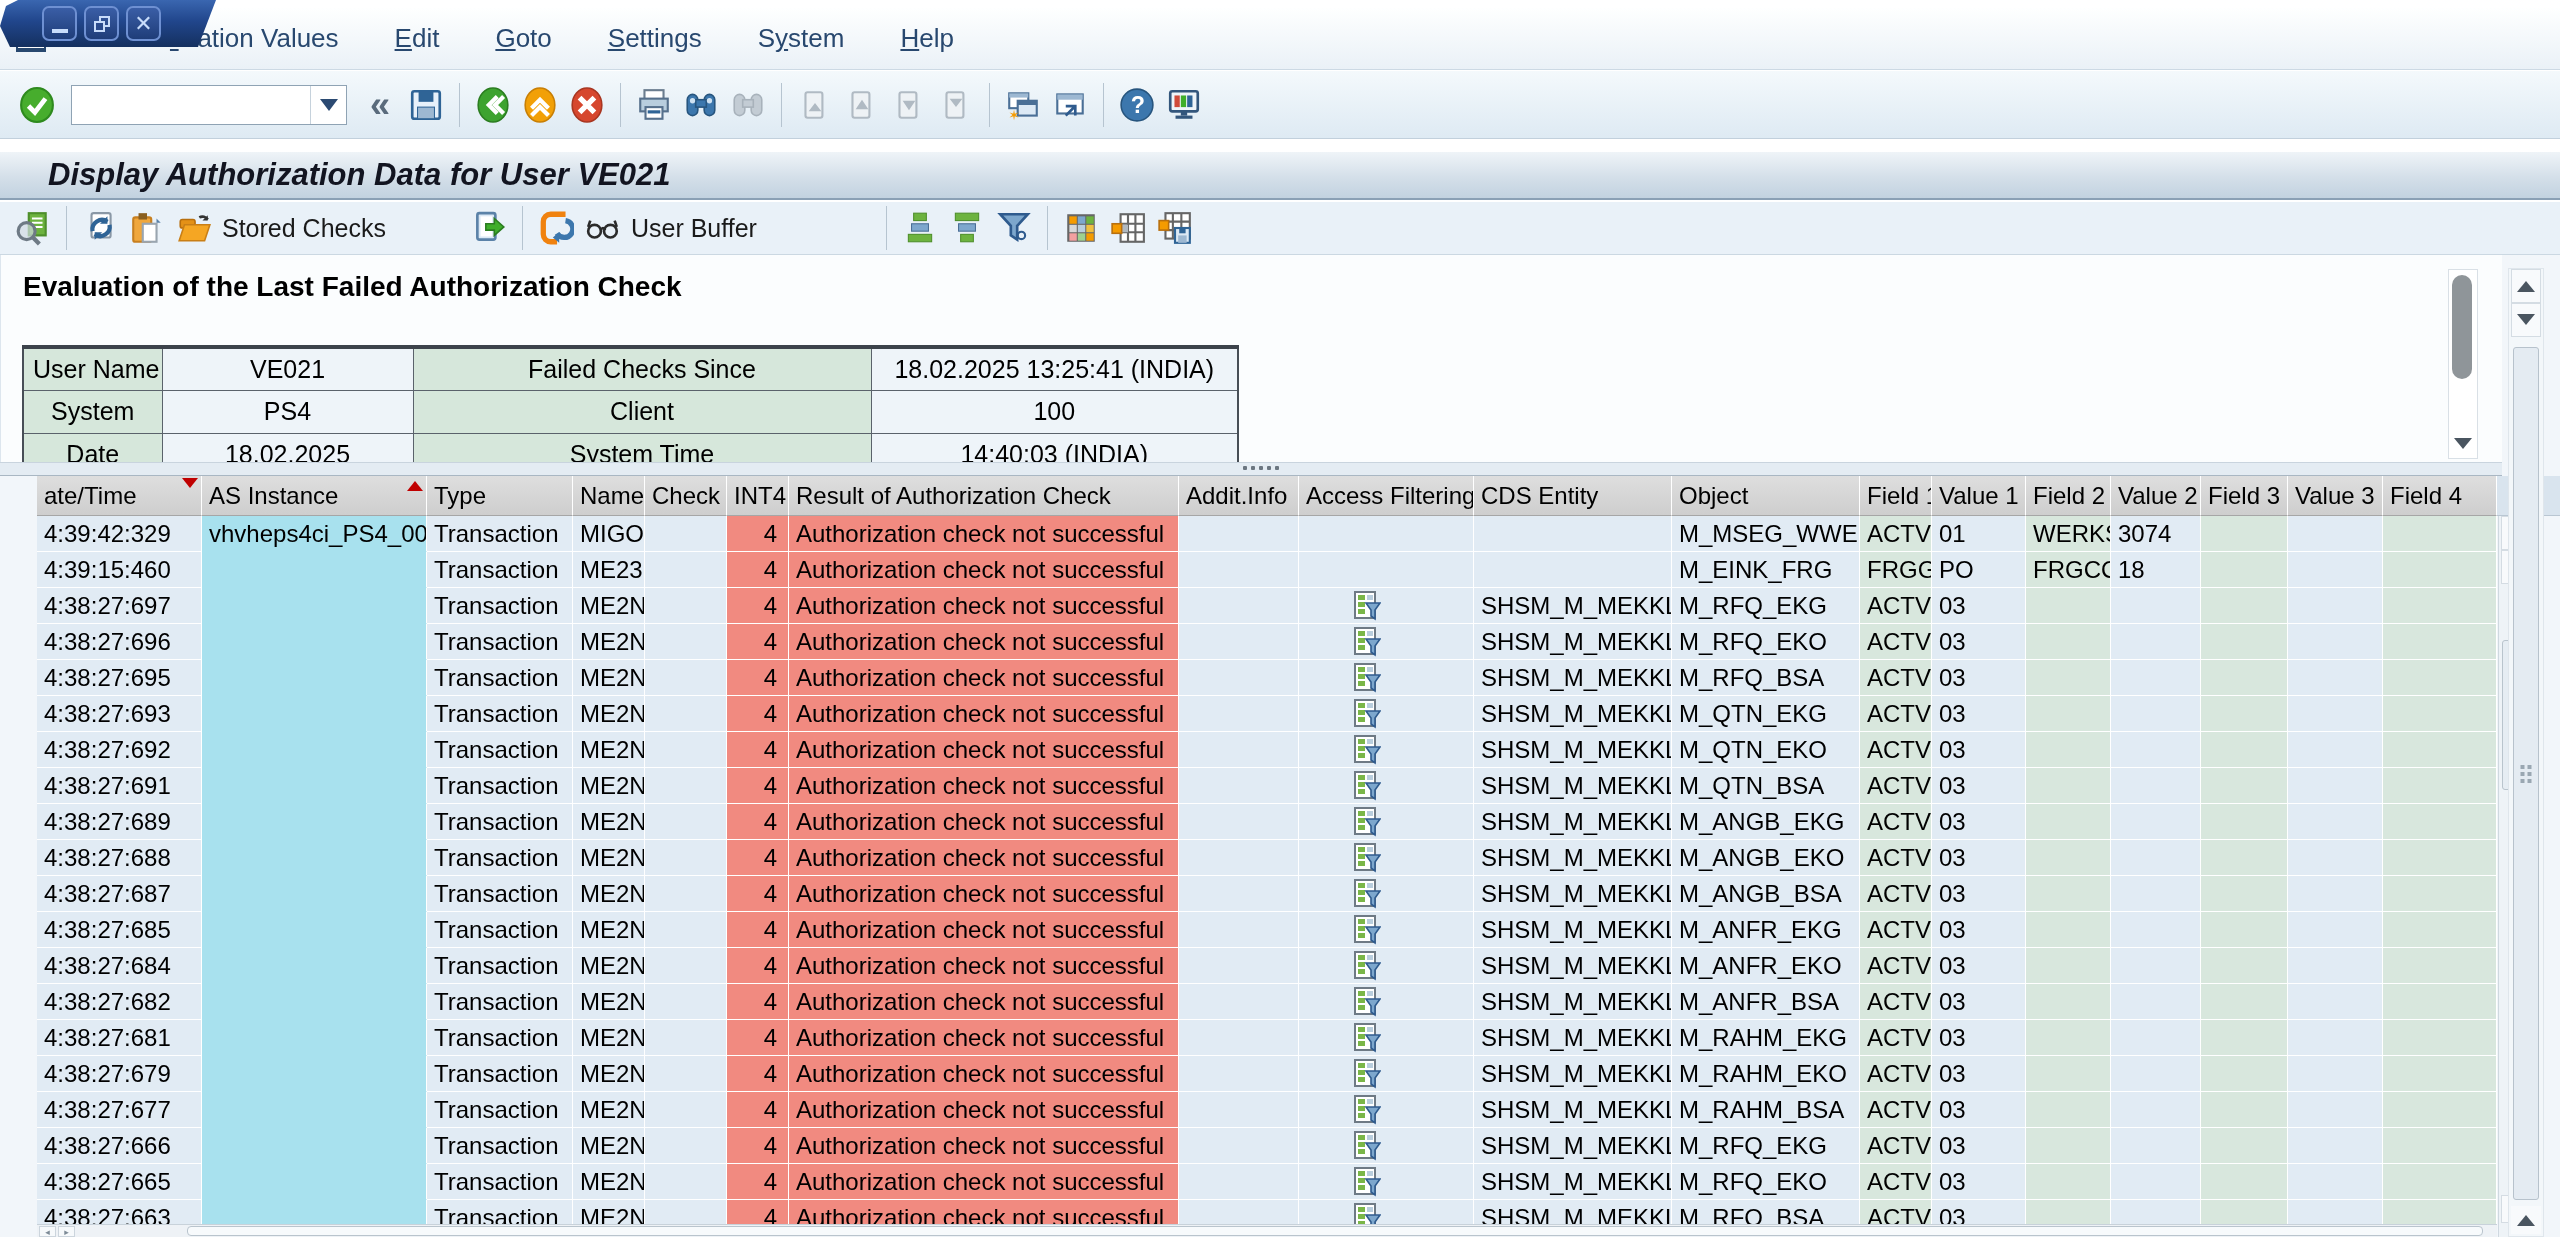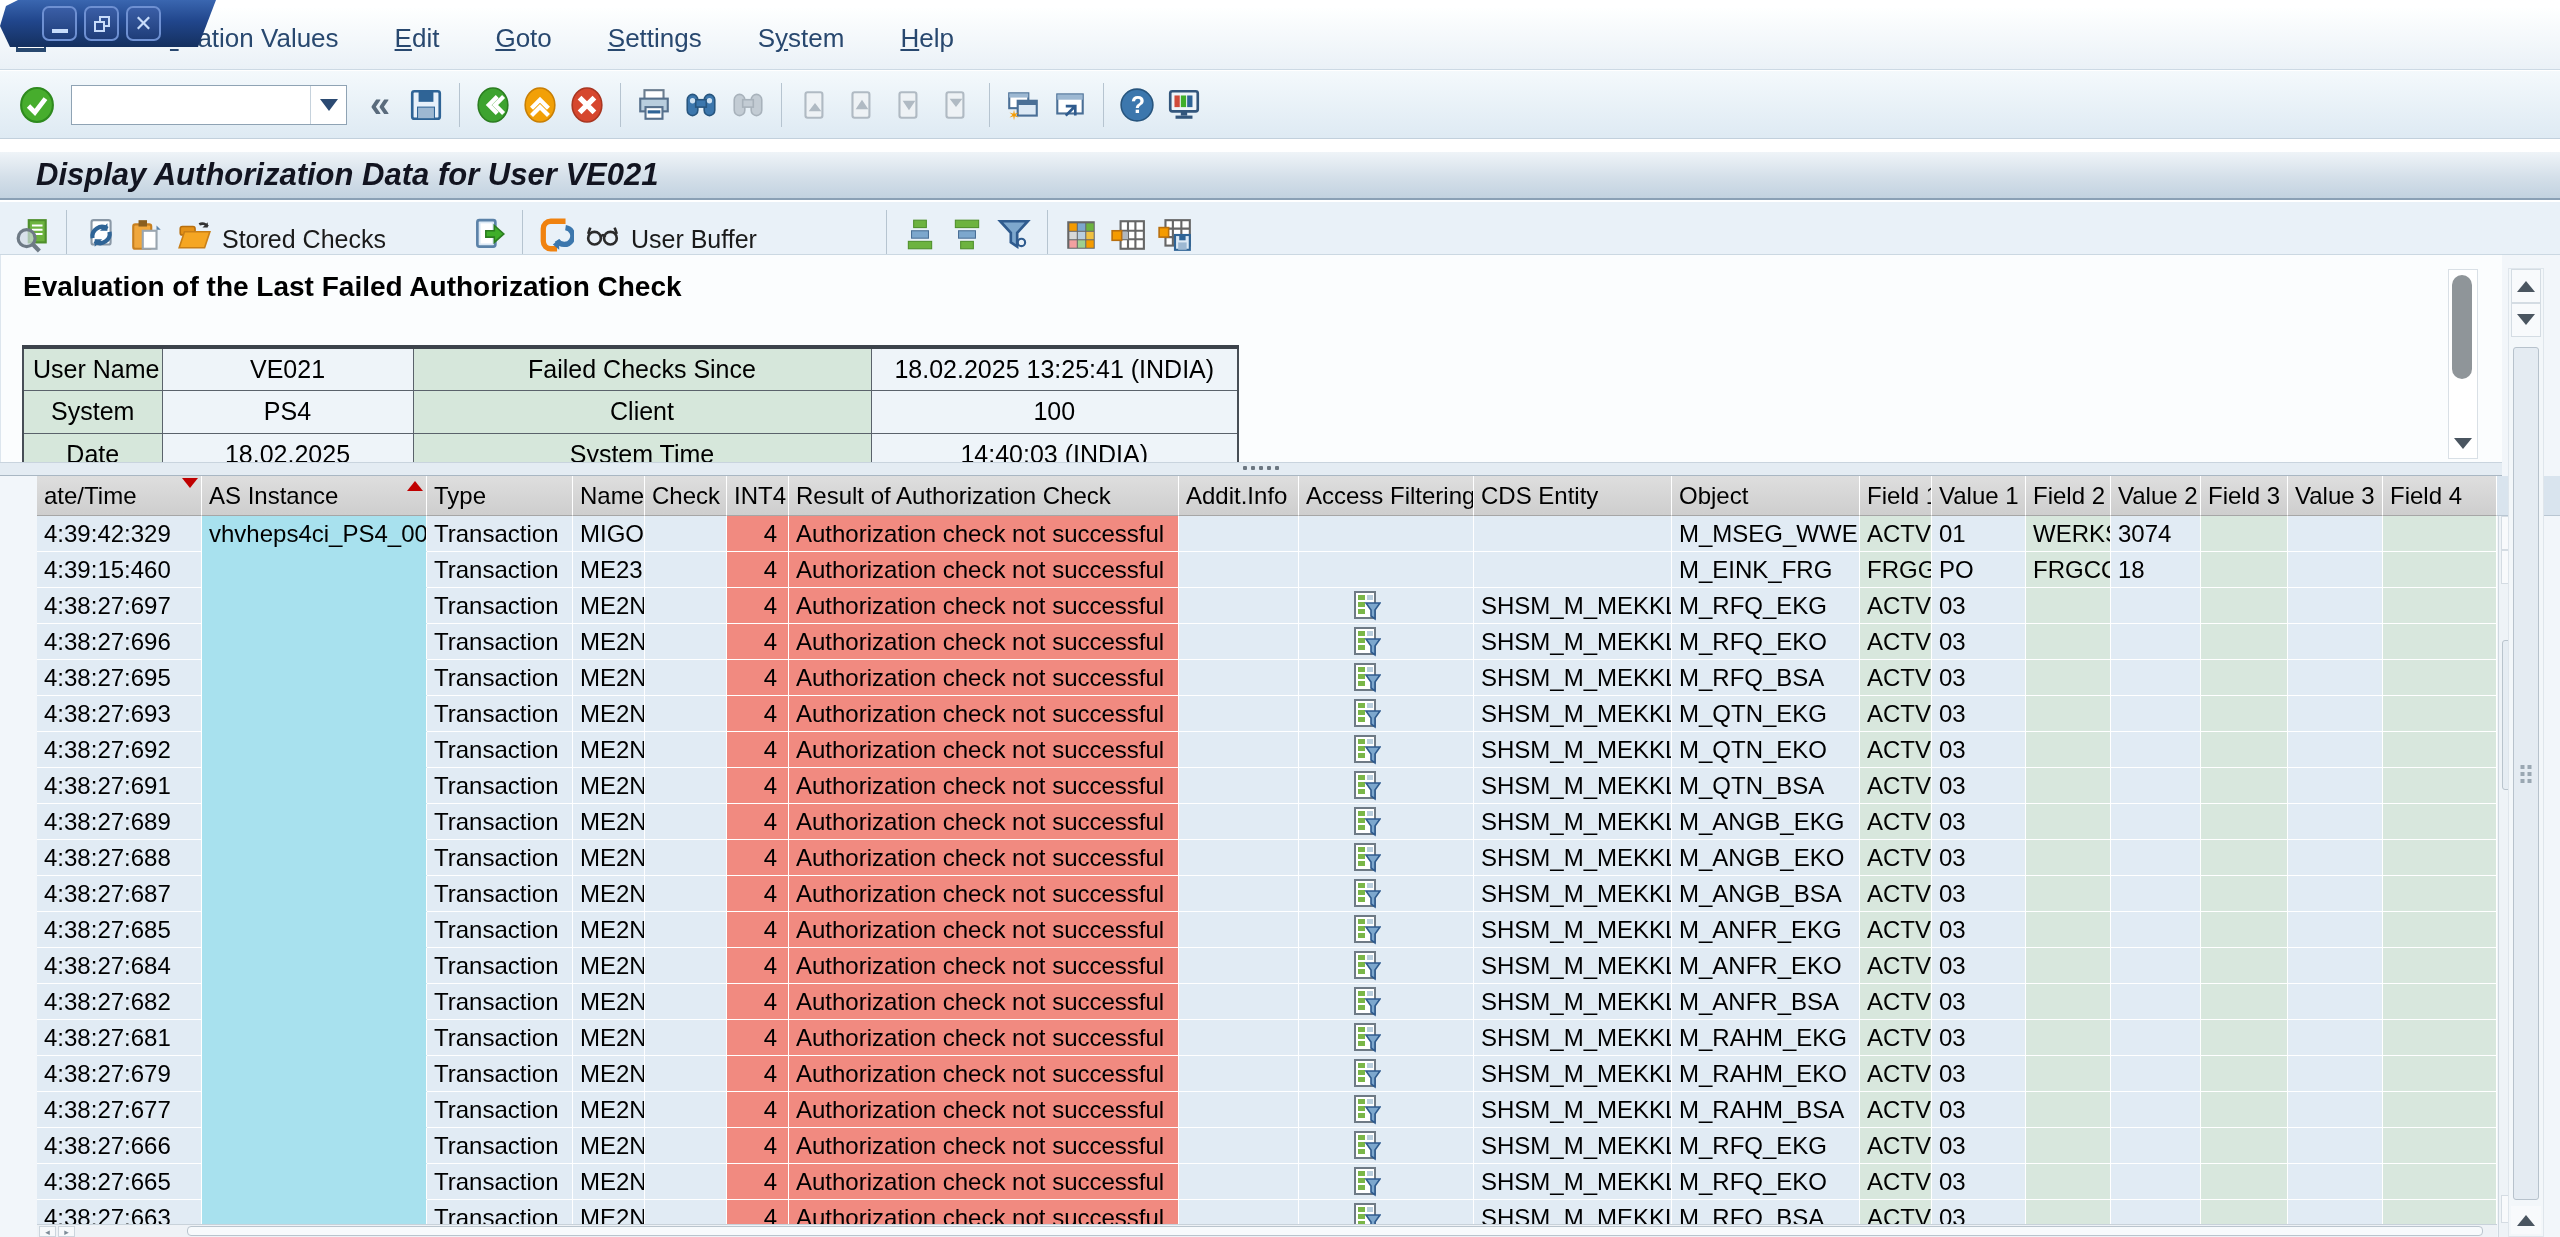--- a/index.html
+++ b/index.html
@@ -40,26 +40,26 @@
   .icon svg{width:36px;height:36px;}
   .cmd-wrap{display:flex;align-items:center;height:40px;border:1px solid #8fa3b4;background:#fff;margin:0 6px;}
   .cmd-input{width:238px;height:36px;border:0;outline:none;font-size:24px;padding:0 8px;background:#fff;}
   .cmd-drop{width:36px;height:38px;border-left:1px solid #c6d2dc;display:flex;align-items:center;justify-content:center;background:#fff;}
   .cmd-drop:after{content:"";border:9px solid transparent;border-top:12px solid #2b4a72;margin-top:10px;}
   .collapse{font-size:36px;color:#5a6b7c;font-weight:bold;padding:0 8px;line-height:1;}
 
   
   .titlebar{position:absolute;top:152px;left:0;right:0;height:48px;
     background:linear-gradient(180deg,#eff4f8 0%,#d4dfe9 55%,#c2d2e0 100%);
-    border-bottom:2px solid #8aa0b5;display:flex;align-items:center;padding-left:36px;}
+    border-bottom:2px solid #8aa0b5;display:flex;align-items:center;padding-left:48px;}
   .title-text{font-size:31px;font-weight:bold;font-style:italic;color:#121420;}
 
   
   .apptoolbar{position:absolute;top:202px;left:0;right:0;height:53px;background:#e9f1f8;
-    border-bottom:1px solid #cbd8e2;display:flex;align-items:flex-end;padding-left:14px;gap:9px;}
+    border-bottom:1px solid #cbd8e2;display:flex;align-items:center;padding-left:14px;gap:9px;}
   .app-label{font-size:25px;color:#1a1a1a;margin:0 6px 0 0;}
 
   
   .content{position:absolute;top:255px;left:0;right:0;bottom:0;background:#f2f6fa;text-align:center;}
   .eval-panel{position:absolute;top:0;left:0;width:2502px;height:207px;background:#fbfdfe;border-left:1px solid #dde6ee;}
   .eval-heading{position:absolute;top:16px;left:22px;font-size:28px;font-weight:bold;color:#000;}
   .info-clip{position:absolute;top:90px;left:21px;width:1219px;height:117px;overflow:hidden;}
   .info-table{border-collapse:collapse;table-layout:fixed;width:1215px;font-size:25px;
     border:2px solid #474e56;border-top:4px solid #3c434b;}
   .info-table td{border:1px solid #5a626b;height:43px;padding:0 9px;white-space:nowrap;overflow:hidden;}

